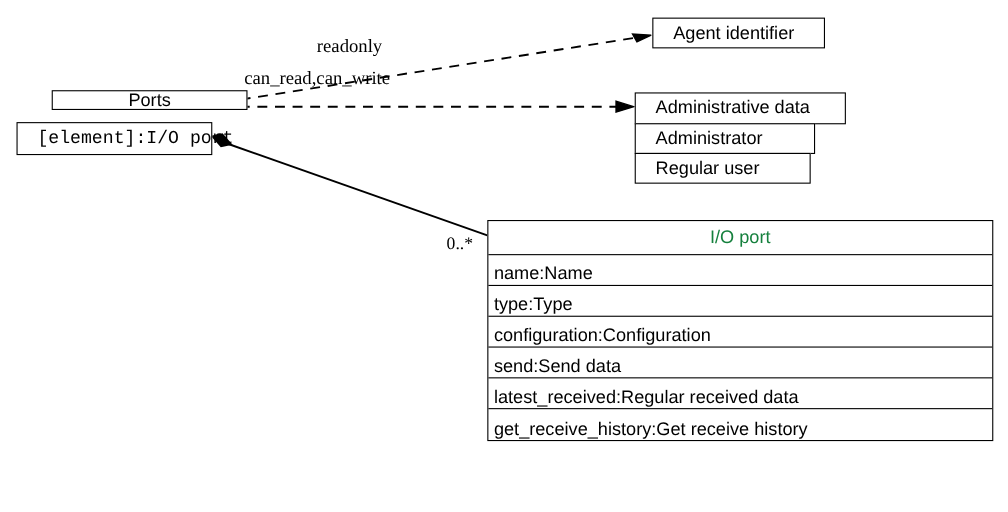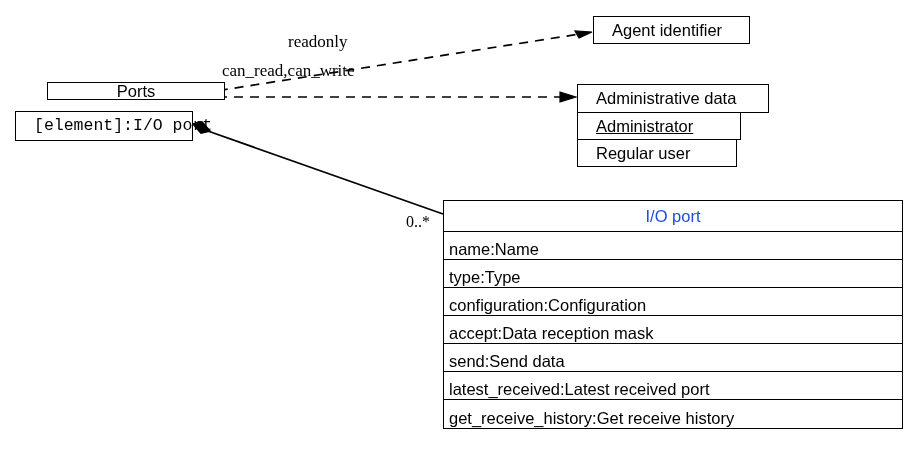--- a/index.html
+++ b/index.html
@@ -50,21 +50,21 @@
   
   #agent-identifier-box {
     left: 593px; top: 16px; width: 157px; height: 28px;
   }
 
   
   #admin-header {
     left: 577px; top: 84px; width: 192px; height: 29px;
   }
   #admin-row-0 {
-    left: 577px; top: 112px; width: 164px; height: 28px; text-decoration: underline;
+    left: 577px; top: 112px; width: 164px; height: 28px;
   }
   #admin-row-1 {
     left: 577px; top: 139px; width: 160px; height: 28px;
   }
 
   
   #ioport-table {
     position: absolute;
     left: 443px; top: 200px; width: 460px;
     box-sizing: border-box;
@@ -72,21 +72,21 @@
     background: #ffffff;
   }
   #ioport-table .io-title {
     box-sizing: border-box;
     height: 31px;
     border-bottom: 1.6px solid #000000;
     display: flex;
     align-items: center;
     justify-content: center;
     font-size: 16.5px;
-    color: #1d4ed8;
+    color: #15803d;
     white-space: nowrap;
   }
   #ioport-table .io-row {
     box-sizing: border-box;
     height: 28px;
     border-bottom: 1.6px solid #000000;
     display: flex;
     align-items: flex-end;
     padding-left: 5px;
     font-size: 16.5px;
@@ -165,27 +165,24 @@
     <div class="io-row">
       <span>name:Name</span>
     </div>
     <div class="io-row">
       <span>type:Type</span>
     </div>
     <div class="io-row">
       <span>configuration:Configuration</span>
     </div>
     <div class="io-row">
-      <span>accept:Data reception mask</span>
-    </div>
-    <div class="io-row">
       <span>send:Send data</span>
     </div>
     <div class="io-row">
-      <span>latest_received:Latest received port</span>
+      <span>latest_received:Regular received data</span>
     </div>
     <div class="io-row">
       <span>get_receive_history:Get receive history</span>
     </div>
   </div>
 
   <div class="edge-label" id="label-readonly">readonly</div>
   <div class="edge-label" id="label-can-read-write">can_read,can_write</div>
   <div class="edge-label" id="label-multiplicity">0..*</div>
 

